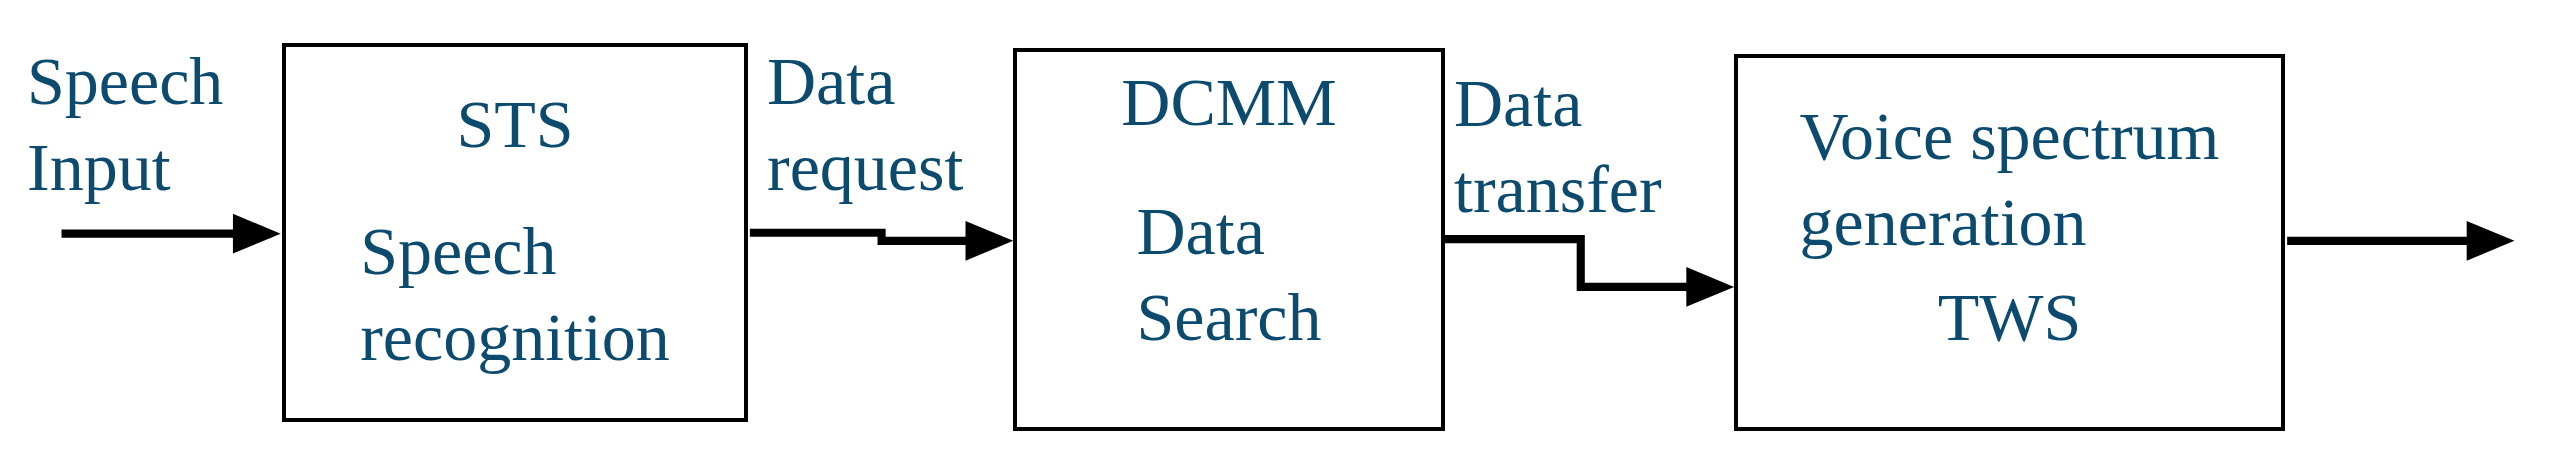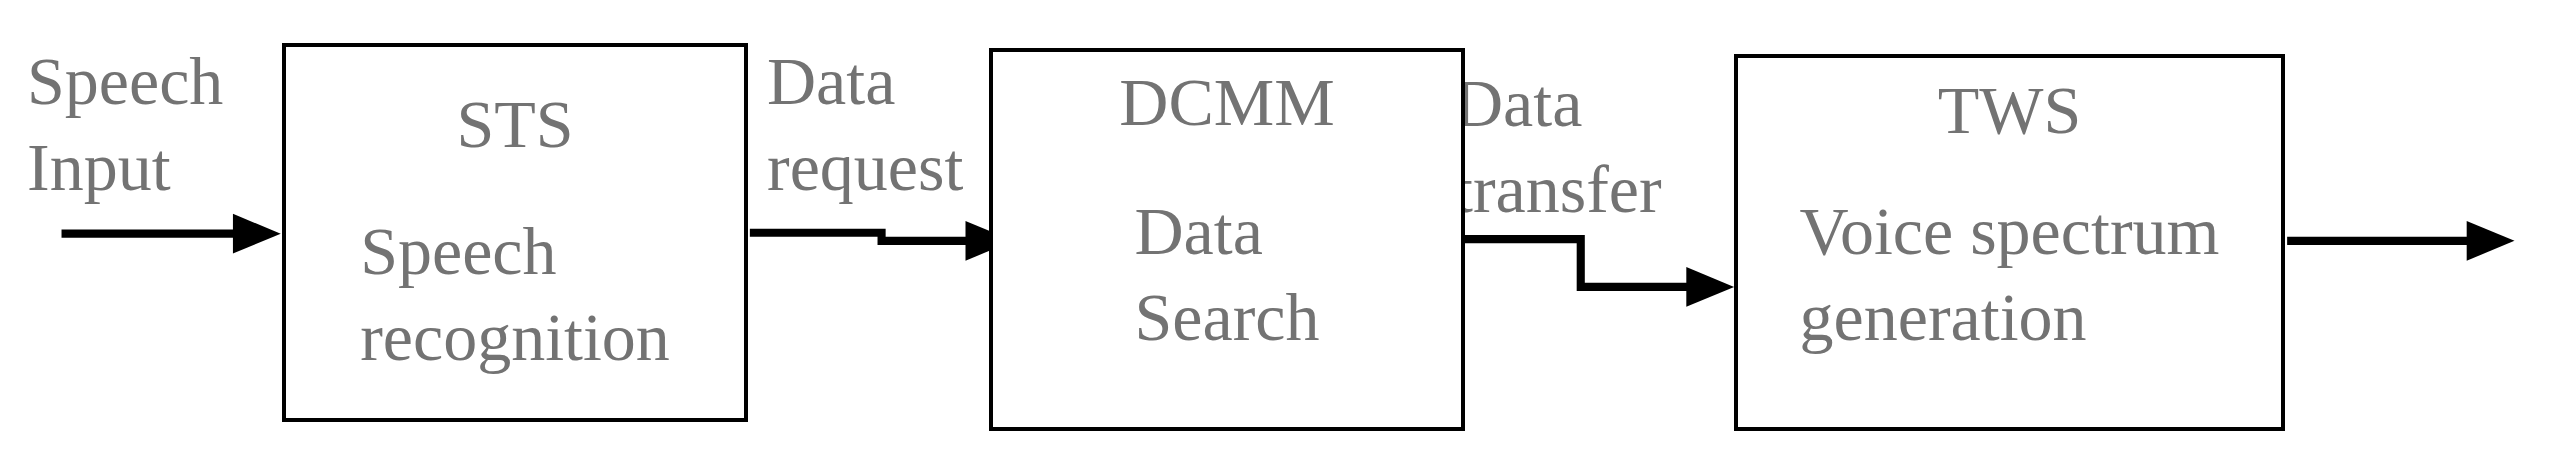--- a/index.html
+++ b/index.html
@@ -6,21 +6,21 @@
     margin: 0;
     padding: 0;
     background: #ffffff;
   }
   .canvas {
     position: relative;
     width: 2576px;
     height: 461px;
     background: #ffffff;
     font-family: "Liberation Serif", serif;
-    color: #737373;
+    color: #0c4a6e;
     overflow: hidden;
   }
   .connectors {
     position: absolute;
     left: 0;
     top: 0;
     width: 2576px;
     height: 461px;
   }
   .connectors path {
@@ -35,21 +35,21 @@
   .box {
     position: absolute;
     box-sizing: border-box;
     border: 4.5px solid #000000;
     background: #ffffff;
     display: flex;
     flex-direction: column;
     align-items: center;
   }
   .box-sts  { left: 282px;  top: 43px; width: 466px; height: 379px; }
-  .box-dcmm { left: 989px; top: 48px; width: 476px; height: 383px; }
+  .box-dcmm { left: 1013px; top: 48px; width: 432px; height: 383px; }
   .box-tws  { left: 1734px; top: 54px; width: 551px; height: 377px; }
 
   .txt {
     font-size: 68px;
     line-height: 86px;
     white-space: pre-line;
   }
   .box-sts  .box-title    { margin-top: 34px; }
   .box-sts  .box-subtitle { margin-top: 41px; }
   .box-dcmm .box-title    { margin-top: 7.2px;  }
@@ -109,19 +109,19 @@
 recognition</div>
   </div>
 
   <div class="box box-dcmm">
     <div class="txt box-title">DCMM</div>
     <div class="txt box-subtitle">Data
 Search</div>
   </div>
 
   <div class="box box-tws">
-    <div class="txt box-title">TWS</div>
     <div class="txt box-subtitle">Voice spectrum
 generation</div>
+    <div class="txt box-title">TWS</div>
   </div>
 
 </div>
 
 
 </body></html>

